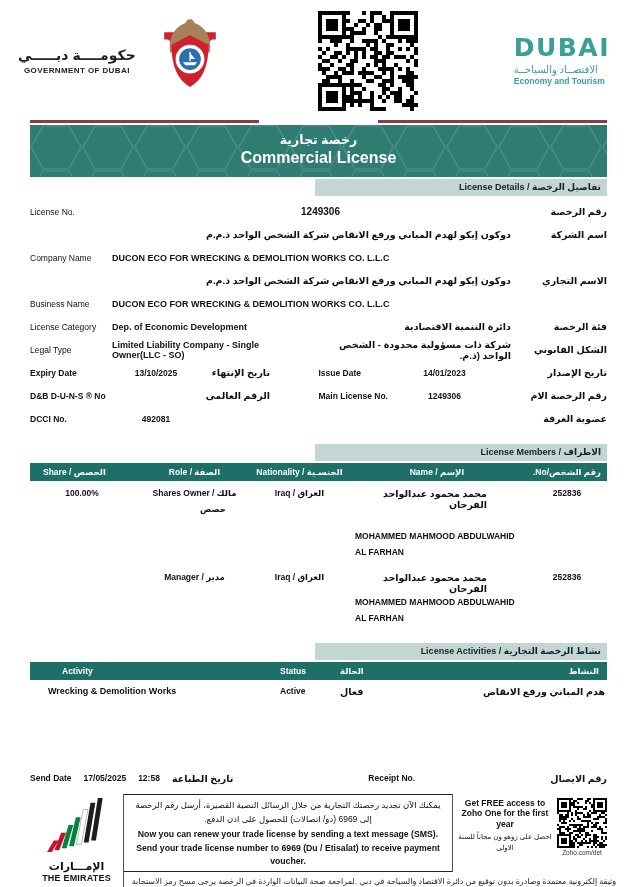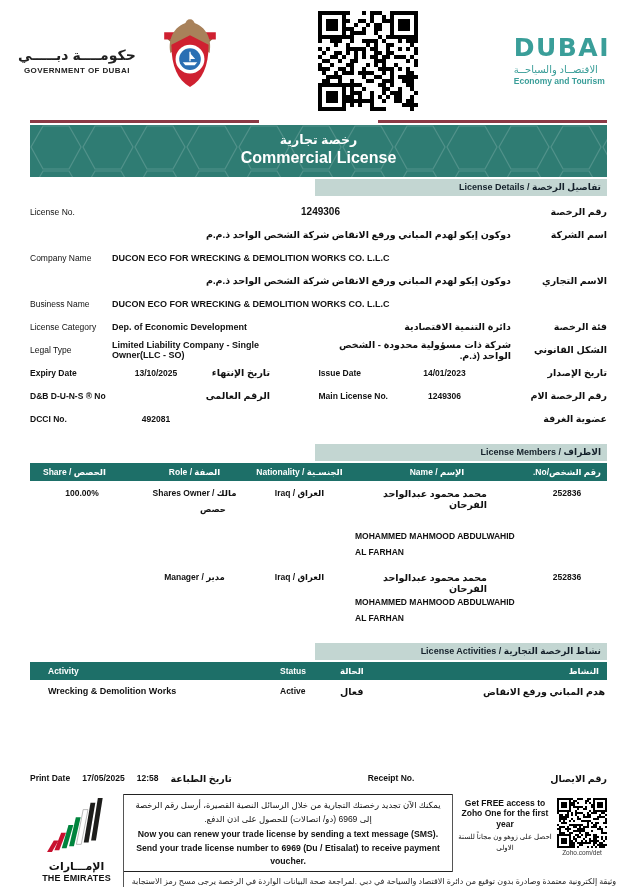--- a/index.html
+++ b/index.html
@@ -62,21 +62,21 @@
   .mc-name .en { direction:ltr; text-align:left; font-weight:bold; margin-right:-32px; line-height:1.9; }
   .mc-name .en.pushed { margin-top:18px; }
   .mc-nat { text-align:center; direction:rtl; font-weight:600; }
   .mc-role { text-align:center; direction:rtl; font-weight:600; }
   .mc-role .l2 { margin-top:6px; text-align:right; padding-right:26px; }
   .mc-share { text-align:center; font-weight:bold; direction:ltr; }
 
   
   .a-table { margin:2px 25px 0 30px; font-size:8.5px; }
   .a-head { display:grid; grid-template-columns:250px 60px 95px 1fr; background:#1d6f68; color:#fff; font-weight:bold; height:18px; align-items:center; }
-  .a-head .c1 { padding-left:18px; }
+  .a-head .c1 { padding-left:32px; }
   .a-head .c4 { text-align:right; padding-right:8px; direction:rtl; }
   .a-row { display:grid; grid-template-columns:250px 60px 95px 1fr; padding-top:6px; font-weight:bold; }
   .a-row .c1 { padding-left:18px; font-size:9px; }
   .a-row .c3 { direction:rtl; text-align:left; font-weight:600; font-size:9.5px; }
   .a-row .c4 { text-align:right; padding-right:2px; direction:rtl; font-weight:600; font-size:9.5px; }
 
   
   .print-row { display:flex; align-items:center; margin:76px 25px 0 30px; font-size:8.5px; font-weight:bold; }
   .print-row .pd { margin-right:12px; }
   .print-row .ar { direction:rtl; font-size:9.5px; }
@@ -517,21 +517,21 @@
     </div>
     <div class="a-row">
       <div class="c1">Wrecking &amp; Demolition Works</div>
       <div class="c2">Active</div>
       <div class="c3">فعال</div>
       <div class="c4">هدم المباني ورفع الانقاض</div>
     </div>
   </div>
 
   <div class="print-row">
-    <span class="pd">Print Date</span>
+    <span class="pd">Send Date</span>
     <span class="pd">17/05/2025</span>
     <span class="pd">12:58</span>
     <span class="ar">تاريخ الطباعة</span>
     <span class="fx"></span>
     <span>Receipt No.</span>
     <span class="fx"></span>
     <span class="ar">رقم الايصال</span>
   </div>
 
   <div class="ad">

